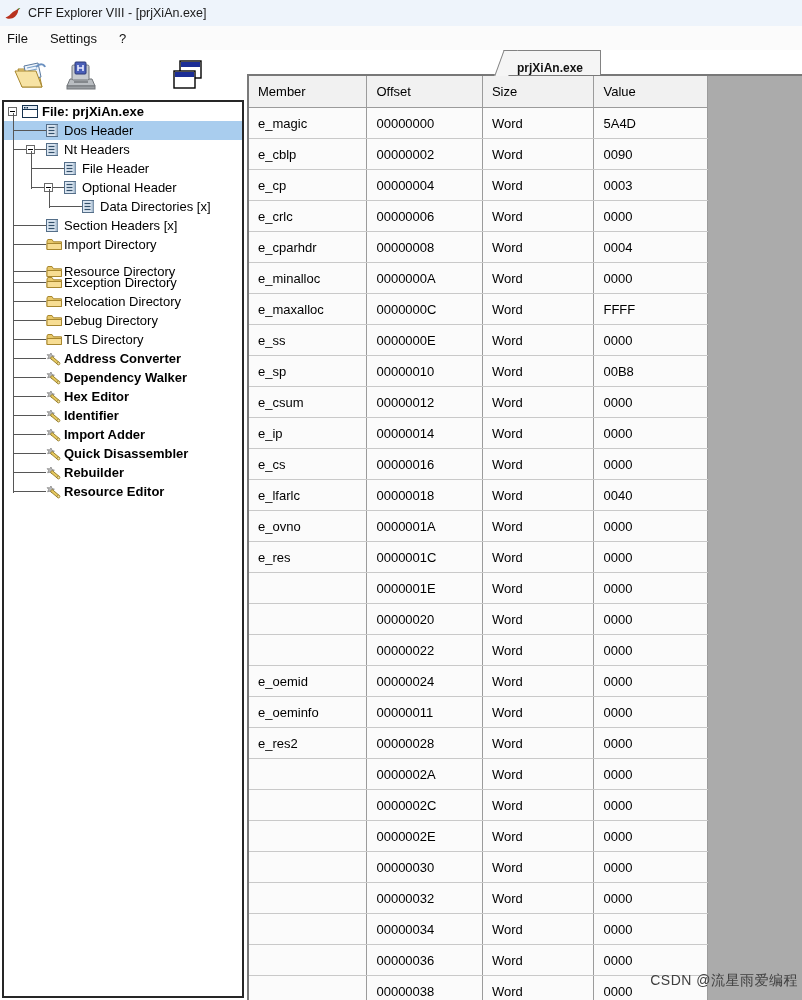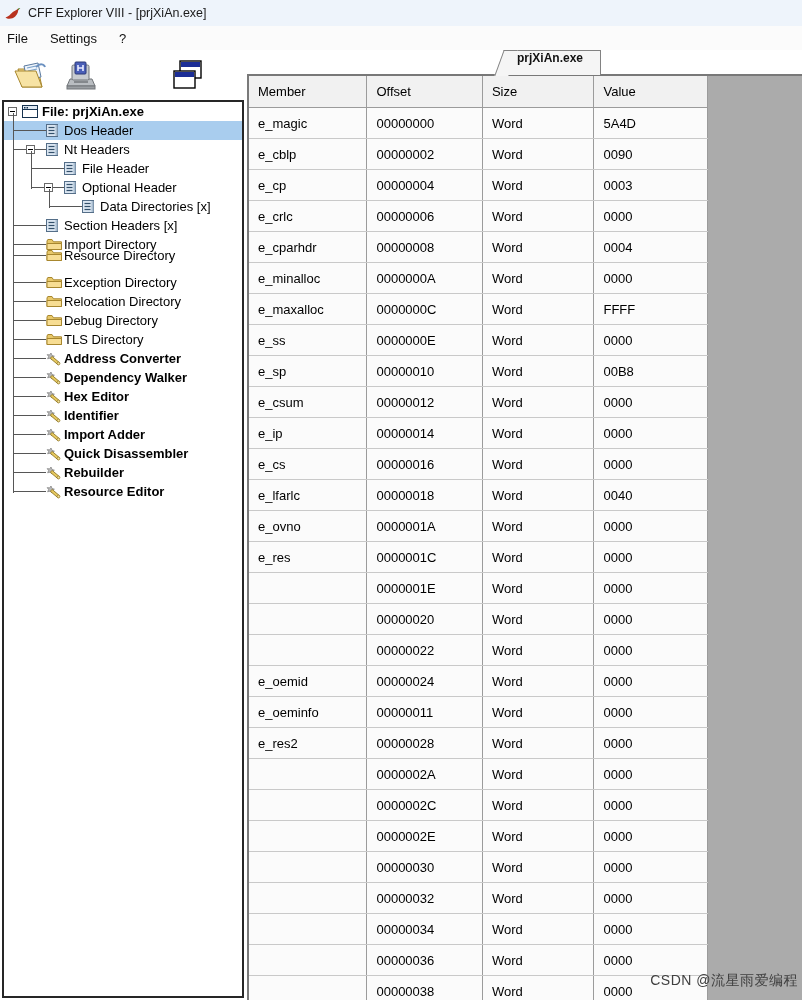--- a/index.html
+++ b/index.html
@@ -33,21 +33,21 @@
   .tree-item .icon-slot { position:absolute; top:3px; }
   .connector { position:absolute; height:1px; background:#565656; top:9px; }
   .vline { position:absolute; width:1px; background:#565656; }
   .expander { position:absolute; top:5px; width:9px; height:9px; background:#fff; border:1px solid #6a6a6a; }
   .expander .minus { position:absolute; left:1px; top:3px; width:5px; height:1px; background:#000; }
 
   
   .tabstrip { position:absolute; left:247px; top:50px; right:0; height:26px; background:#fff; }
   .tab { position:absolute; left:259px; top:0; height:25px; padding:0 17px 0 11px; background:#f5f5f5;
     border:1px solid #828282; border-bottom:none; border-left:none;
-    display:flex; align-items:flex-start; font-size:12px; font-weight:bold; color:#111; z-index:3; }
+    display:flex; align-items:flex-end; font-size:12px; font-weight:bold; color:#111; z-index:3; }
   .tab::before { content:""; position:absolute; left:-7px; top:-1px; width:13px; height:25px;
     background:#f5f5f5; border-left:1px solid #828282; border-top:1px solid #828282;
     transform:skewX(-20deg); }
   .panel-topline { position:absolute; left:247px; top:74px; right:0; height:2px; background:#787878; }
 
   
   .table-area { position:absolute; left:247px; top:76px; width:461px; height:924px;
     overflow:hidden; border-left:2px solid #7a7a7a; background:#fbfbfb; }
   .thead { display:flex; height:32px; background:#f1f1f1; border-bottom:1px solid #9b9b9b; }
   .hcell { display:flex; align-items:center; padding-left:9px; font-size:13px; color:#000;
@@ -200,21 +200,21 @@
     <span class="label" style="left: 60px;">Section Headers [x]</span>
   </div>
         <div class="tree-item" style="top: 133px;">
           <span class="connector" style="left: 9px; width: 33px;"></span>
     <span class="icon-slot" style="left: 42px;"><svg class="tree-icon" width="17" height="13" viewBox="0 0 17 13">
     <path d="M1 3 L1 11.5 L15.5 11.5 L15.5 3.8 L7.5 3.8 L6 1.5 L1.8 1.5 Z" fill="#e8c86a" stroke="#a8872e" stroke-width="1"></path>
     <path d="M1 5.5 L15.5 5.5 L15.5 11.5 L1 11.5 Z" fill="#f7dd93" stroke="#a8872e" stroke-width="1"></path>
   </svg></span>
     <span class="label" style="left: 60px;">Import Directory</span>
   </div>
-        <div class="tree-item" style="top: 144px;">
+        <div class="tree-item" style="top: 160px;">
           <span class="connector" style="left: 9px; width: 33px;"></span>
     <span class="icon-slot" style="left: 42px;"><svg class="tree-icon" width="17" height="13" viewBox="0 0 17 13">
     <path d="M1 3 L1 11.5 L15.5 11.5 L15.5 3.8 L7.5 3.8 L6 1.5 L1.8 1.5 Z" fill="#e8c86a" stroke="#a8872e" stroke-width="1"></path>
     <path d="M1 5.5 L15.5 5.5 L15.5 11.5 L1 11.5 Z" fill="#f7dd93" stroke="#a8872e" stroke-width="1"></path>
   </svg></span>
     <span class="label" style="left: 60px;">Resource Directory</span>
   </div>
         <div class="tree-item" style="top: 190px;">
           <span class="connector" style="left: 9px; width: 33px;"></span>
     <span class="icon-slot" style="left: 42px;"><svg class="tree-icon" width="17" height="13" viewBox="0 0 17 13">

